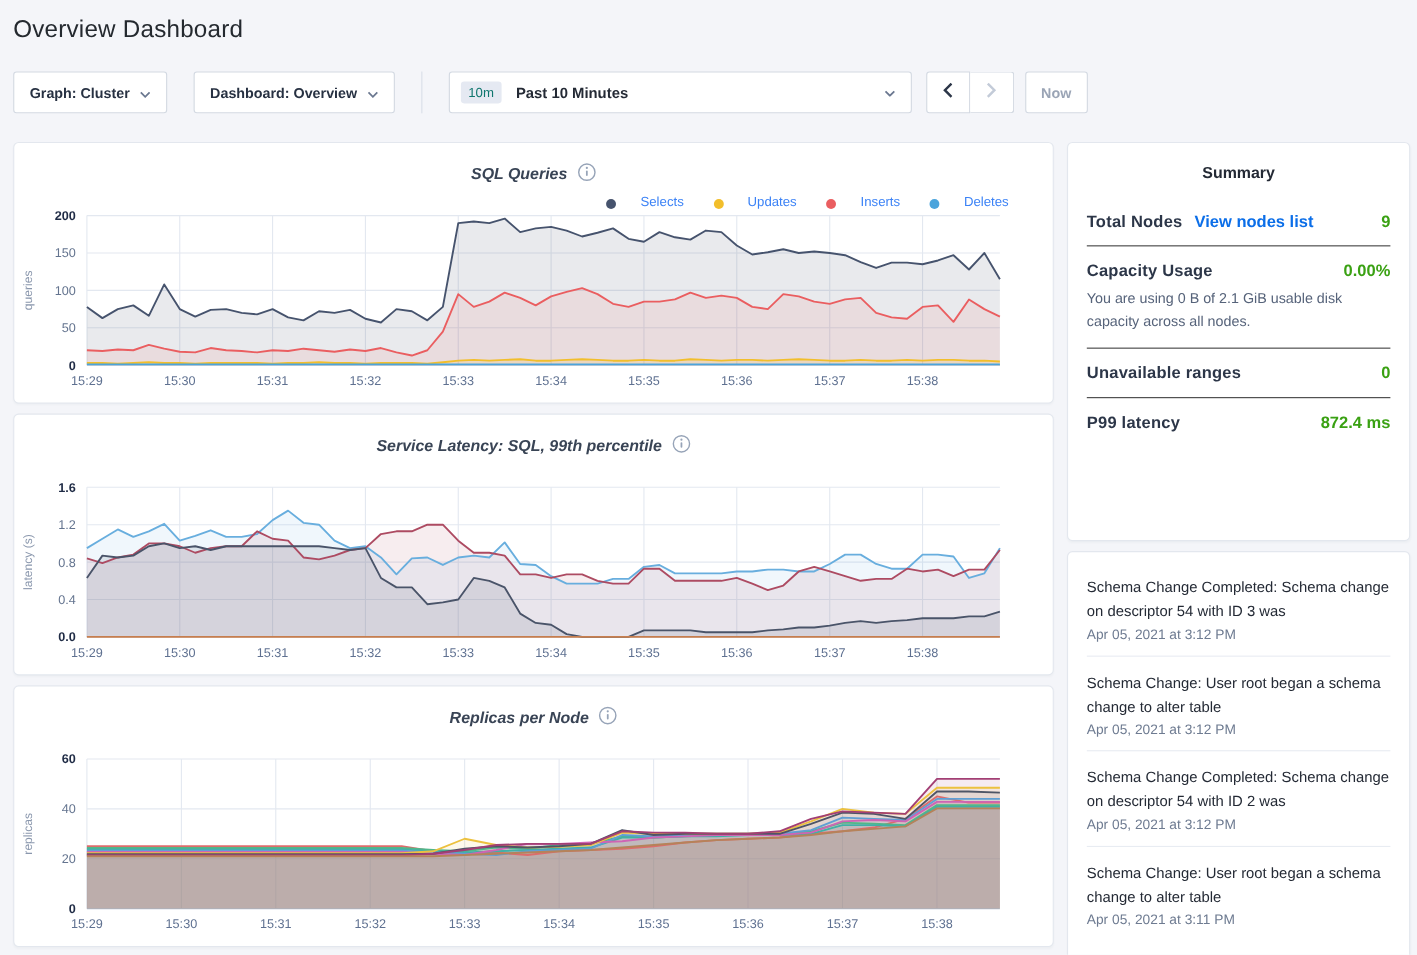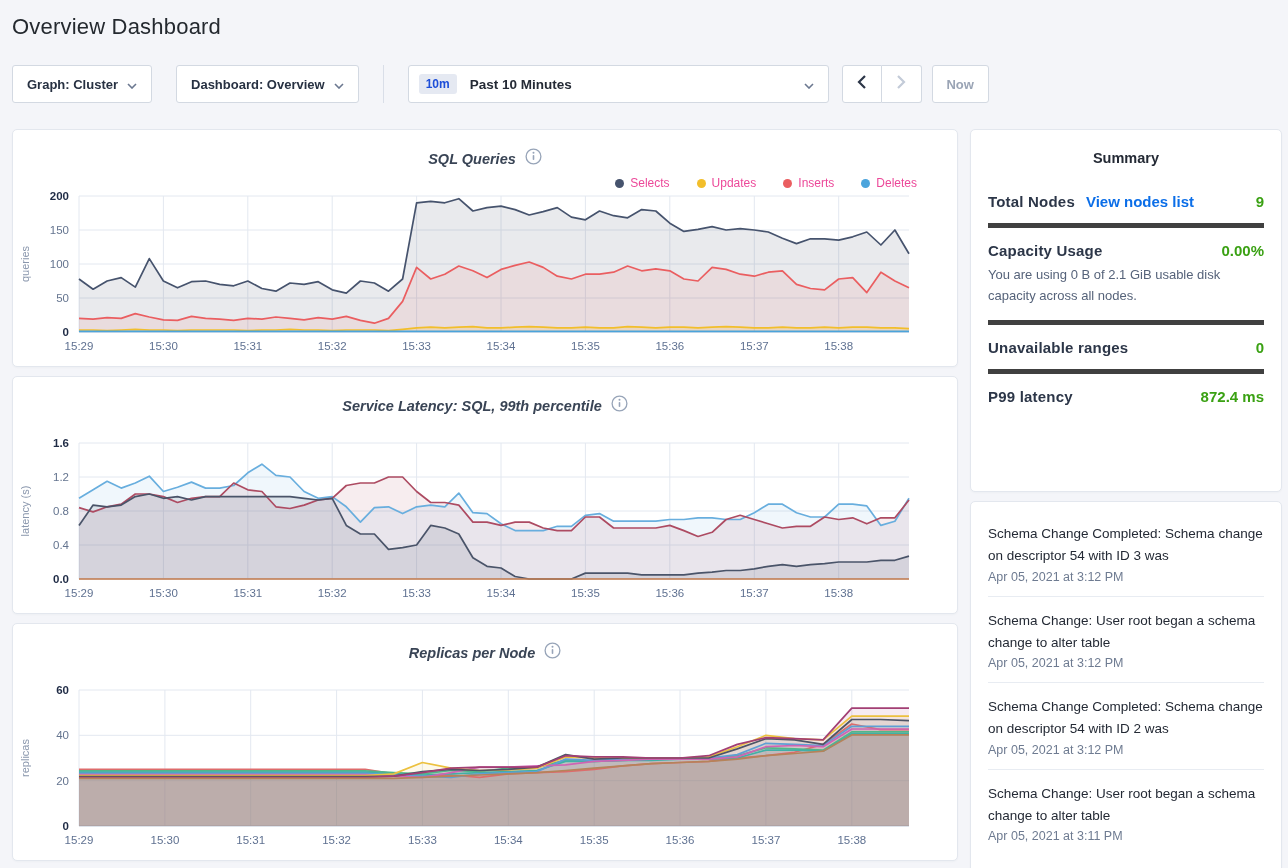--- a/index.html
+++ b/index.html
@@ -18,50 +18,50 @@
     background:#fff; border:1px solid #d3d9e2; border-radius:3px; height:38px;
     display:flex; align-items:center; gap:9px; padding:0 14px;
     font-size:13px; font-weight:700; color:#273142; cursor:pointer;
   }
   .btn + .btn { margin-left:24px; }
   .tb-divider { width:1px; height:38px; background:#d9dee8; margin:0 24px; }
   .time-picker {
     background:#fff; border:1px solid #d3d9e2; border-radius:3px; height:38px; width:421px;
     display:flex; align-items:center; padding:0 14px 0 10px; cursor:pointer;
   }
-  .time-badge { background:#e5e9f2; border-radius:3px; padding:3px 7px; font-size:12px; font-weight:700; color:#1d4ed8; margin-right:13px; }
+  .time-badge { background:#e5e9f2; border-radius:3px; padding:3px 7px; font-size:12px; font-weight:400; color:#0f766e; margin-right:13px; }
   .time-label { font-size:13.5px; font-weight:700; color:#242a35; }
   .time-picker .chev { margin-left:auto; }
   .arrow-group { display:flex; margin-left:13px; border-radius:3px; }
   .arrow-btn { width:40px; height:38px; background:#fff; border:1px solid #d3d9e2; display:flex; align-items:center; justify-content:center; cursor:pointer; }
   .arrow-btn.first { border-radius:3px 0 0 3px; }
   .arrow-btn.last { border-radius:0 3px 3px 0; border-left:none; }
   .now-btn { margin-left:10px; width:57px; justify-content:center; color:#9aa4b5; font-weight:700; gap:0; cursor:default; }
 
   
   .content { display:flex; gap:12px; margin-top:26px; }
   .main-col { width:946px; display:flex; flex-direction:column; gap:9px; }
   .right-col { width:312px; display:flex; flex-direction:column; gap:9px; }
   .panel { background:#fff; border:1px solid #e3e7ee; border-radius:5px; box-shadow:0 1px 2px rgba(40,50,70,.03); }
 
   
   .chart-panel { height:238px; position:relative; }
   .chart-title-row { display:flex; justify-content:center; align-items:center; gap:9px; padding-top:18px;font-style:italic; }
   .chart-title { font-size:14.5px; font-weight:700; color:#394455; }
   .legend-row { position:absolute; top:46px; right:40px; display:flex; gap:27px; }
-  .legend-item { display:flex; align-items:center; gap:6px; font-size:12px; color:#ec4899; }
+  .legend-item { display:flex; align-items:flex-end; gap:22px; font-size:12px; color:#3b82f6; }
   .legend-dot { width:9px; height:9px; border-radius:50%; }
   .chart-svg-host { position:absolute; top:60px; left:0; right:0; }
   .chart-svg-host svg { display:block; }
 
   
   .side-title { text-align:center; font-size:14.5px; font-weight:700; color:#242a35; padding-top:20px; }
   .summary-panel { height:363px; padding:0 17px; }
   .summary-rows { margin-top:13px; }
-  .srow { padding:14px 0 13px; border-bottom:5px solid #404040; }
+  .srow { padding:14px 0 13px; border-bottom:1px solid #404040; }
   .srow:last-child { border-bottom:none; }
   .srow-h { display:flex; align-items:baseline; }
   .slabel { font-size:15px; font-weight:700; color:#2c3648; letter-spacing:.2px; }
   .slink { font-size:15px; font-weight:700; color:#0b6ee8; margin-left:11px; text-decoration:none; cursor:pointer; }
   .sval { margin-left:auto; font-size:15px; font-weight:700; color:#3aa113; }
   .sdesc { font-size:13px; color:#56637a; line-height:1.6; margin-top:6px; }
 
   
   .events-panel { height:410px; padding:0 17px; }
   .events-list { margin-top:8px; }

